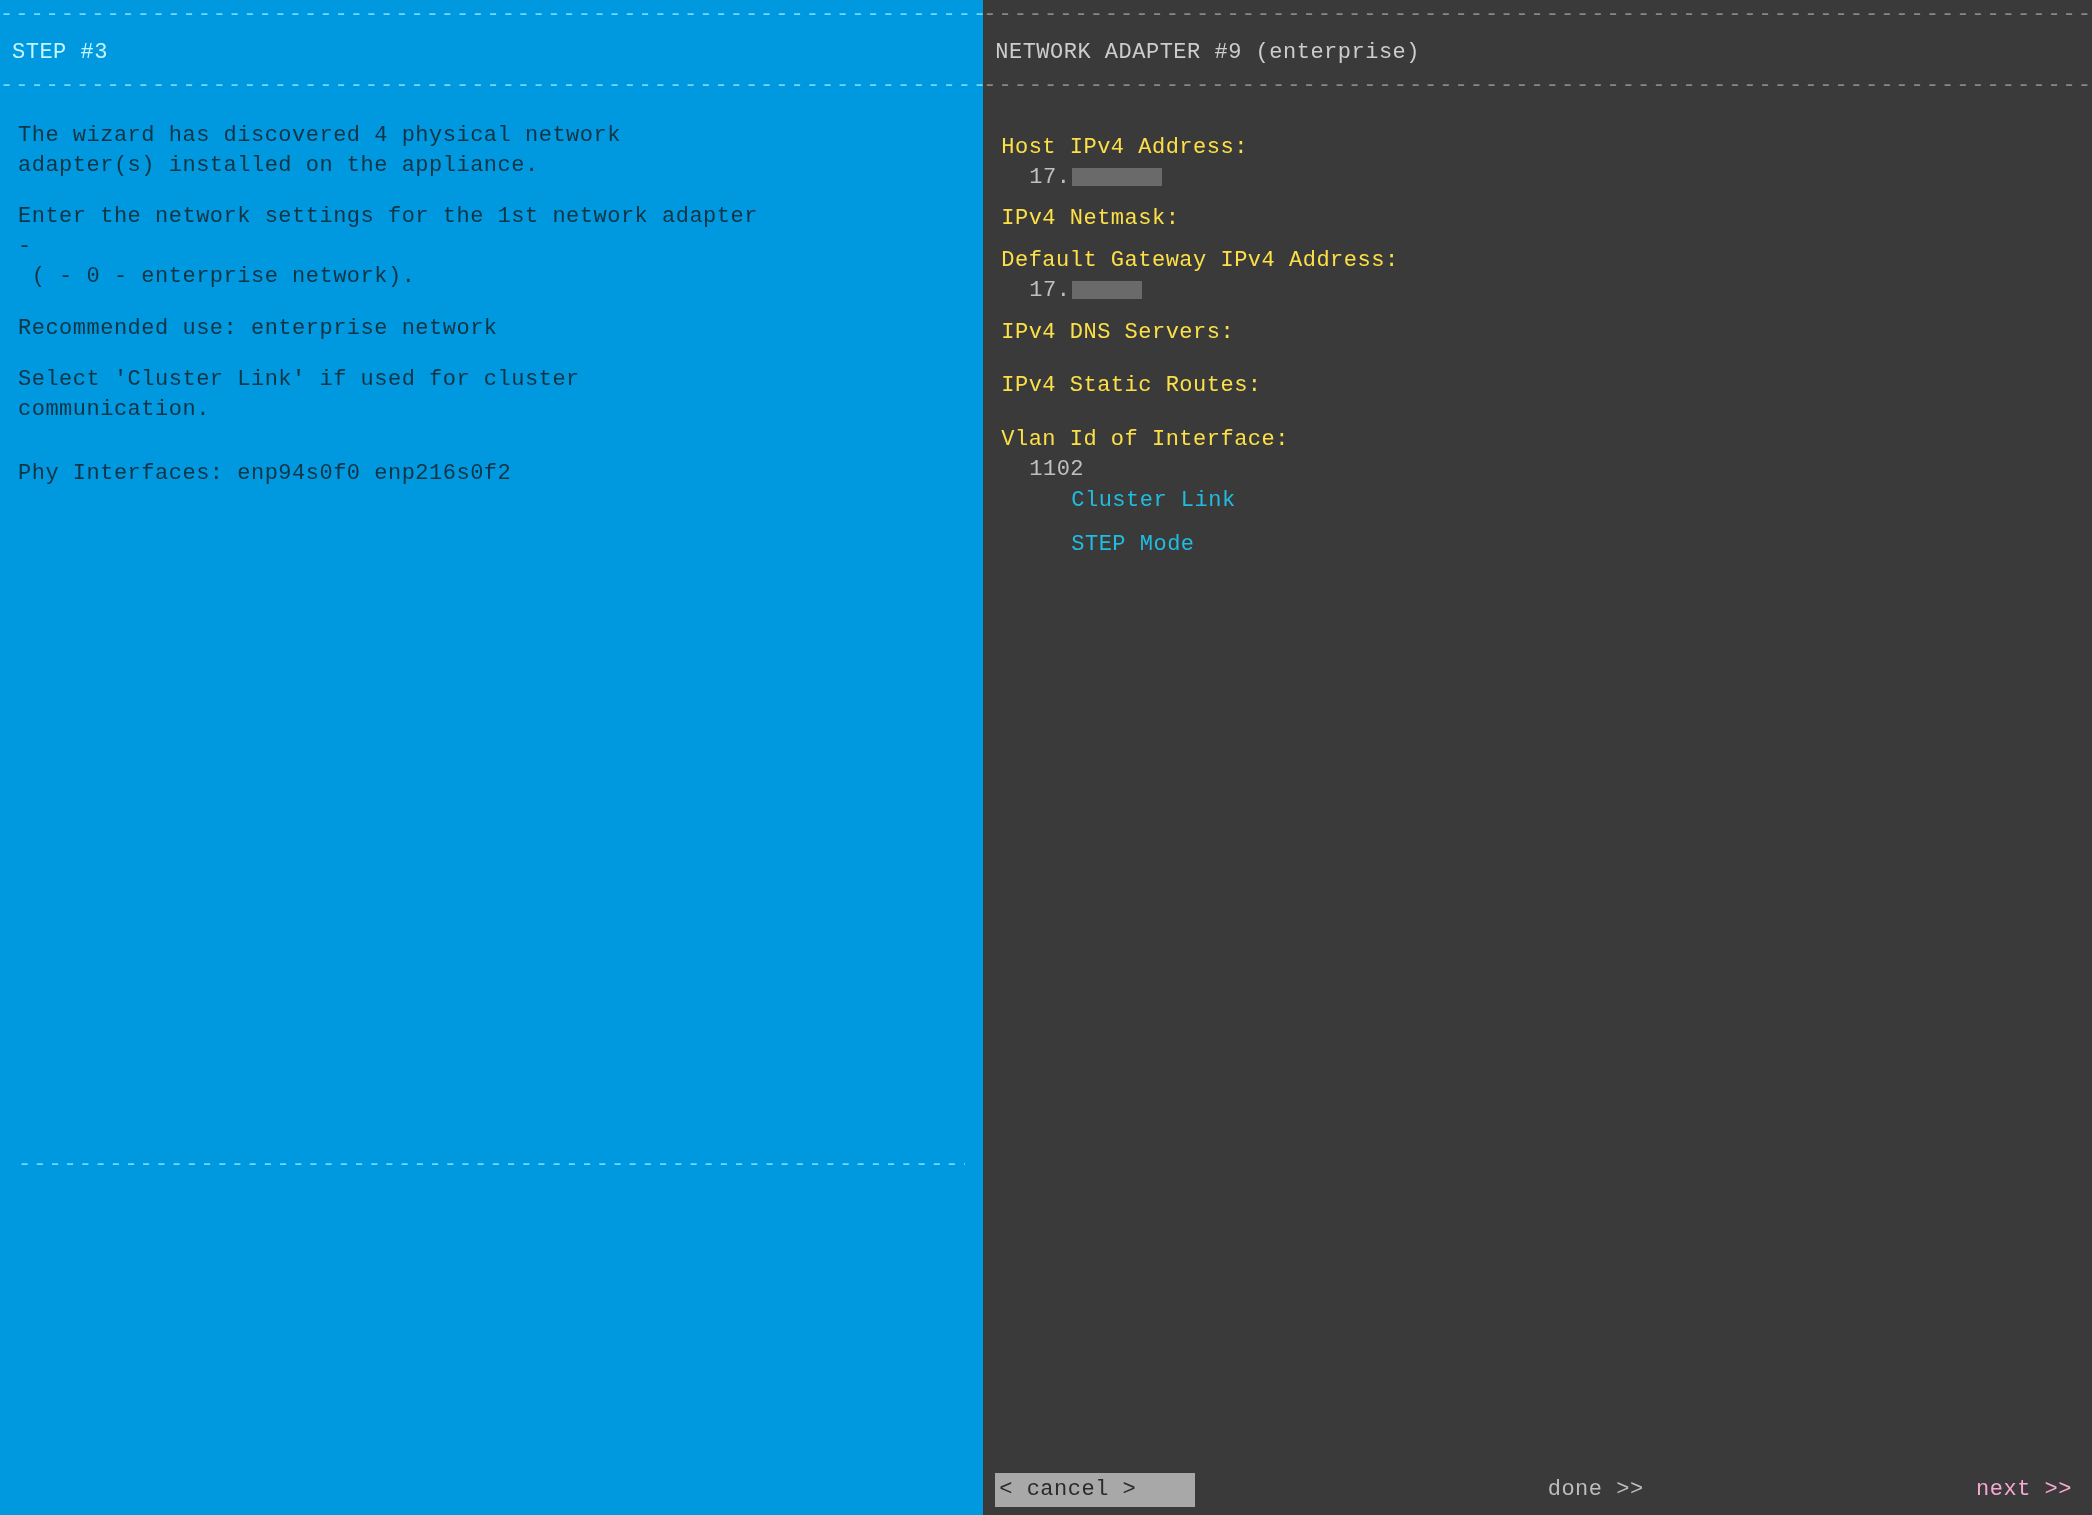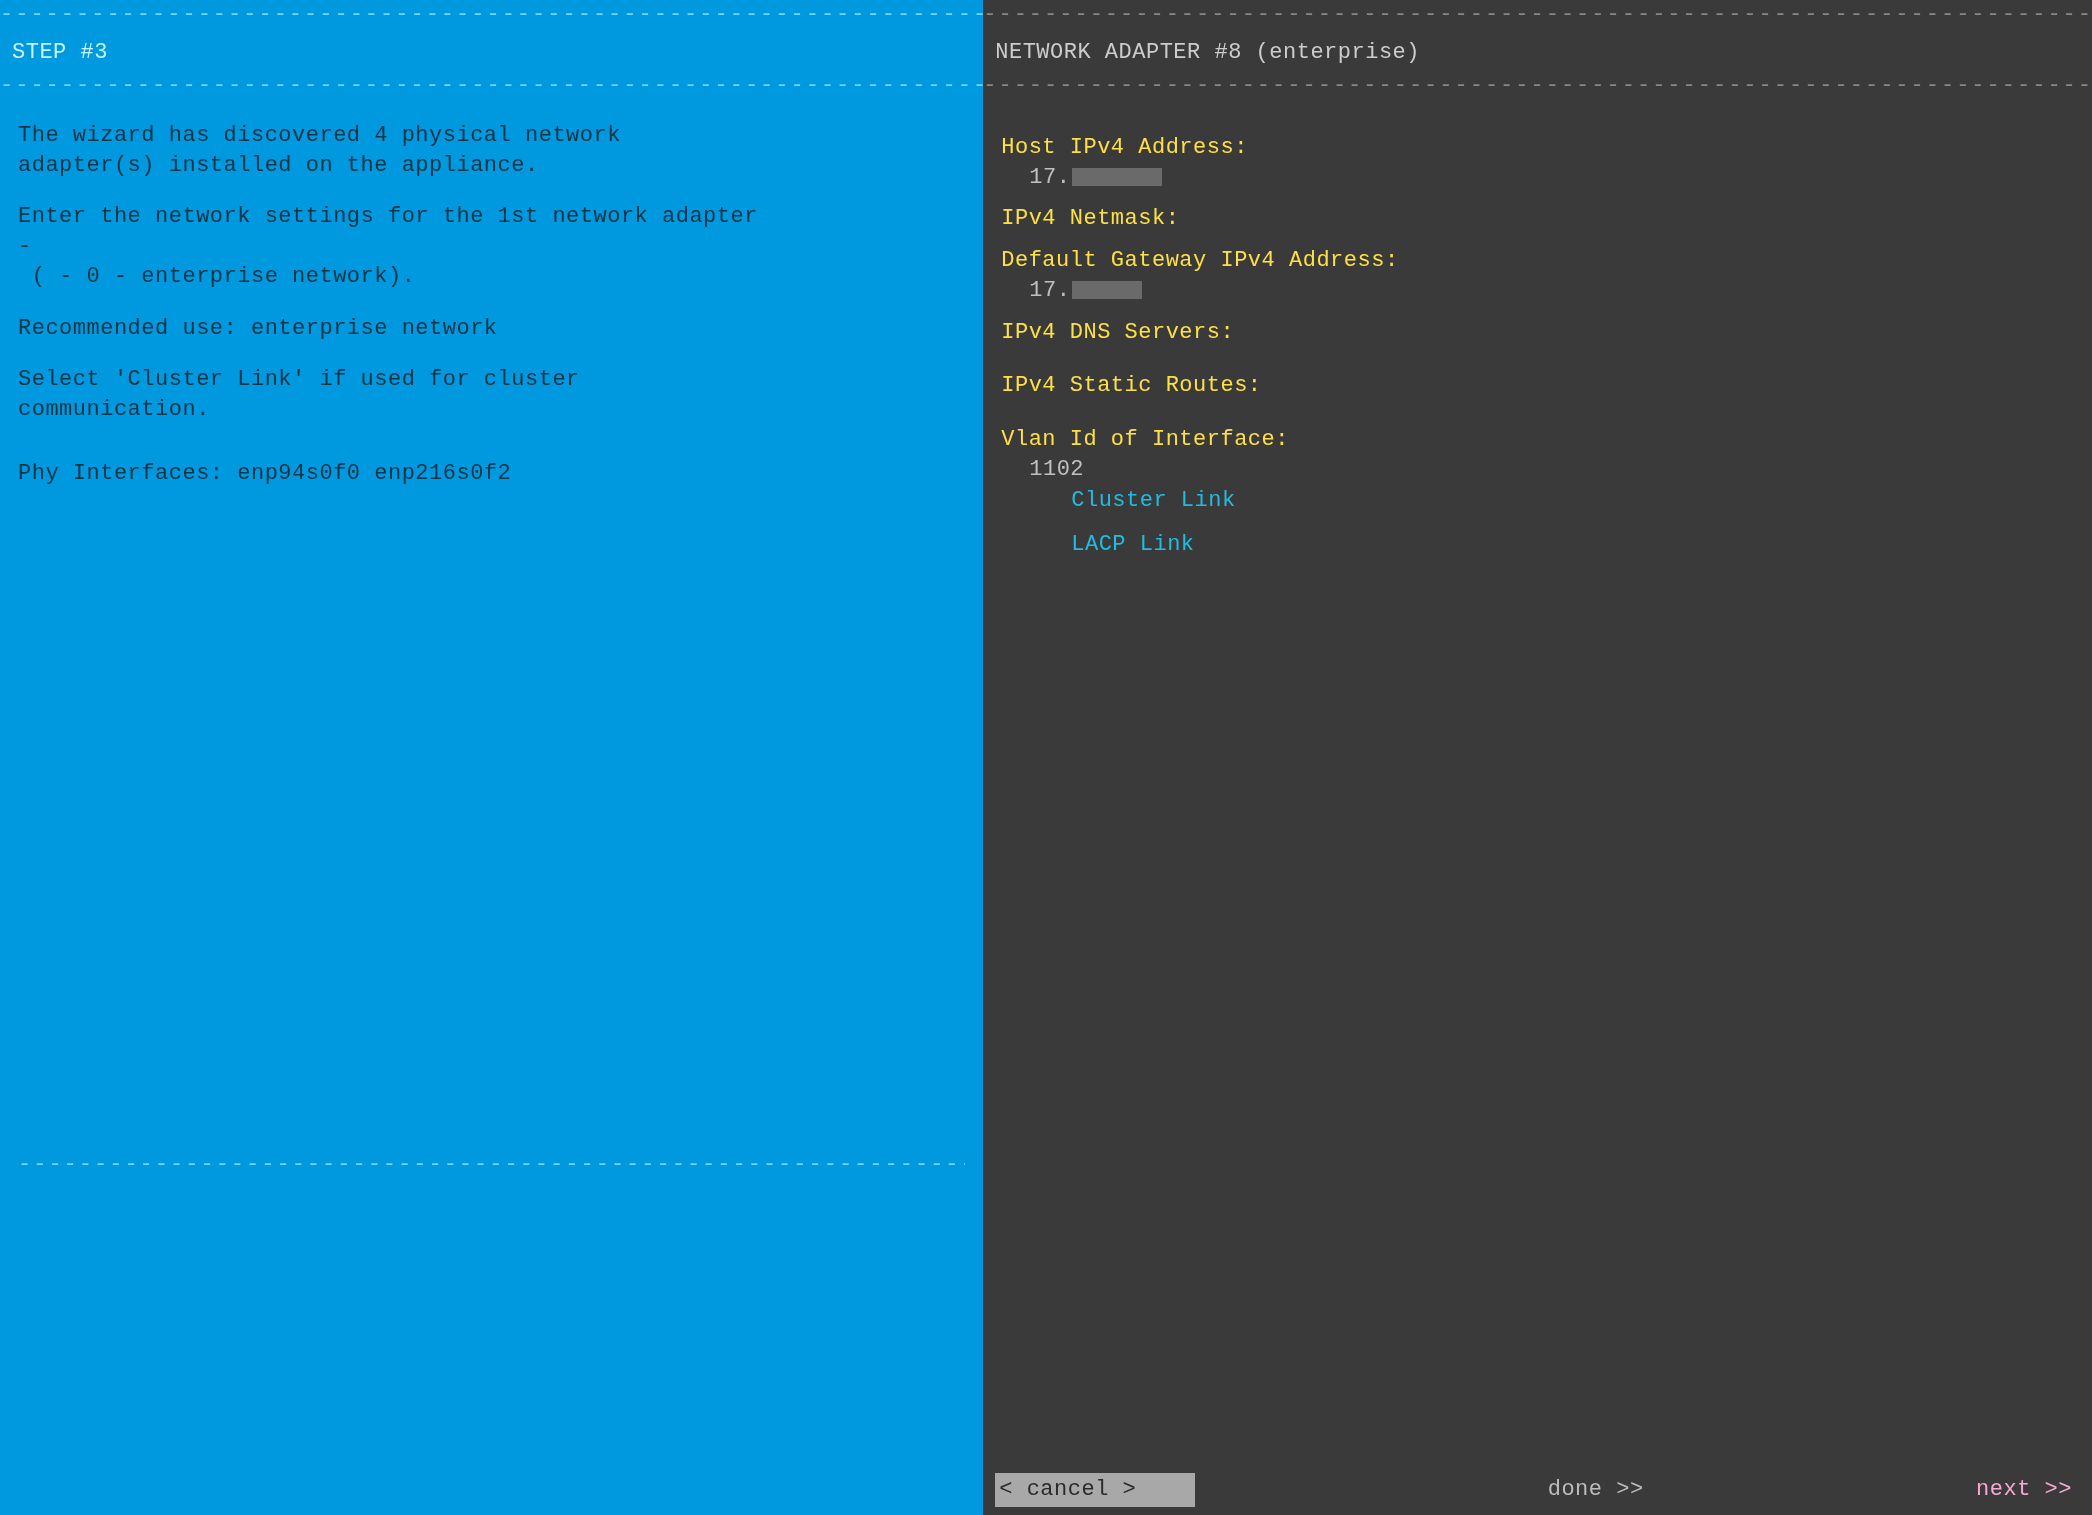--- a/index.html
+++ b/index.html
@@ -140,21 +140,21 @@
       <div class="para">Phy Interfaces: enp94s0f0 enp216s0f2</div>
     </div>
 
     <div class="bottom-dashes">
       <div class="dashed-line">-------------------------------------------------------------------------------------------</div>
     </div>
   </div>
 
   <div class="right">
     <div class="dashed-line">-------------------------------------------------------------------------------------------</div>
-    <div class="pane-header">NETWORK ADAPTER #8 (enterprise)</div>
+    <div class="pane-header">NETWORK ADAPTER #9 (enterprise)</div>
     <div class="dashed-line">-------------------------------------------------------------------------------------------</div>
 
     <div class="pane-body">
       <div class="field-label">Host IPv4 Address:</div>
       <div>
         <span class="field-value">17.</span><span class="redact"></span>
       </div>
 
       <div class="field-label">IPv4 Netmask:</div>
 
@@ -168,21 +168,21 @@
 
       <div class="field-label">IPv4 Static Routes:</div>
       <div class="spacer-sm"></div>
 
       <div class="field-label">Vlan Id of Interface:</div>
       <div>
         <span class="field-value">1102</span>
       </div>
       <div class="indent-link">Cluster Link</div>
       <div class="spacer-sm"></div>
-      <div class="indent-link">LACP Link</div>
+      <div class="indent-link">STEP Mode</div>
     </div>
 
     <div class="footer">
       <div class="cancel-btn"><span class="inner">&lt; cancel &gt;</span></div>
       <div class="done-btn">done &gt;&gt;</div>
       <div class="next-btn">next &gt;&gt;</div>
     </div>
   </div>
 
 </div>

